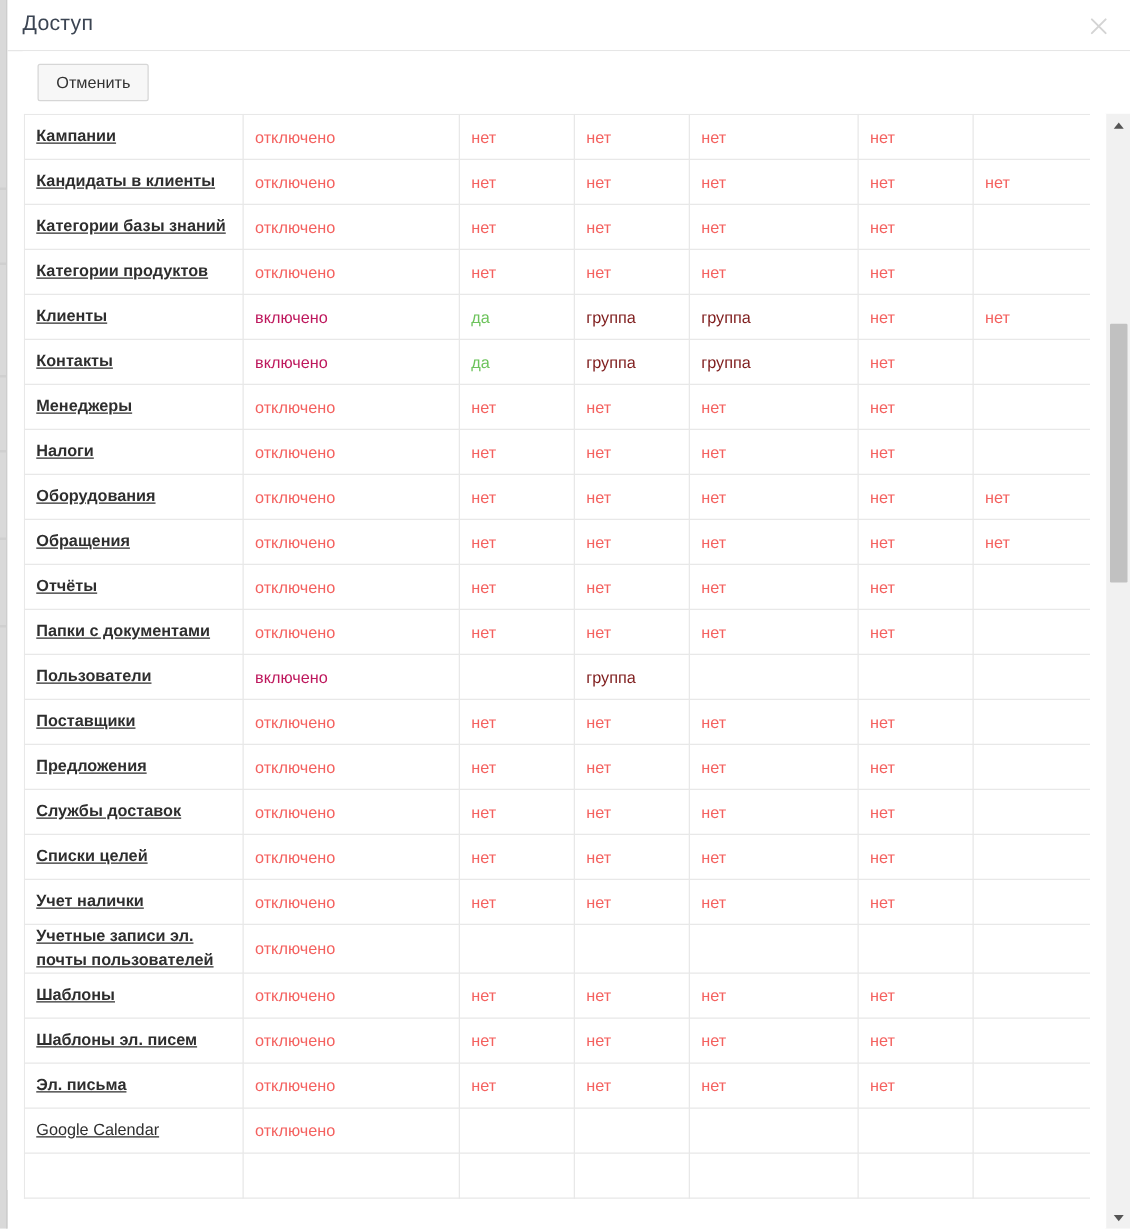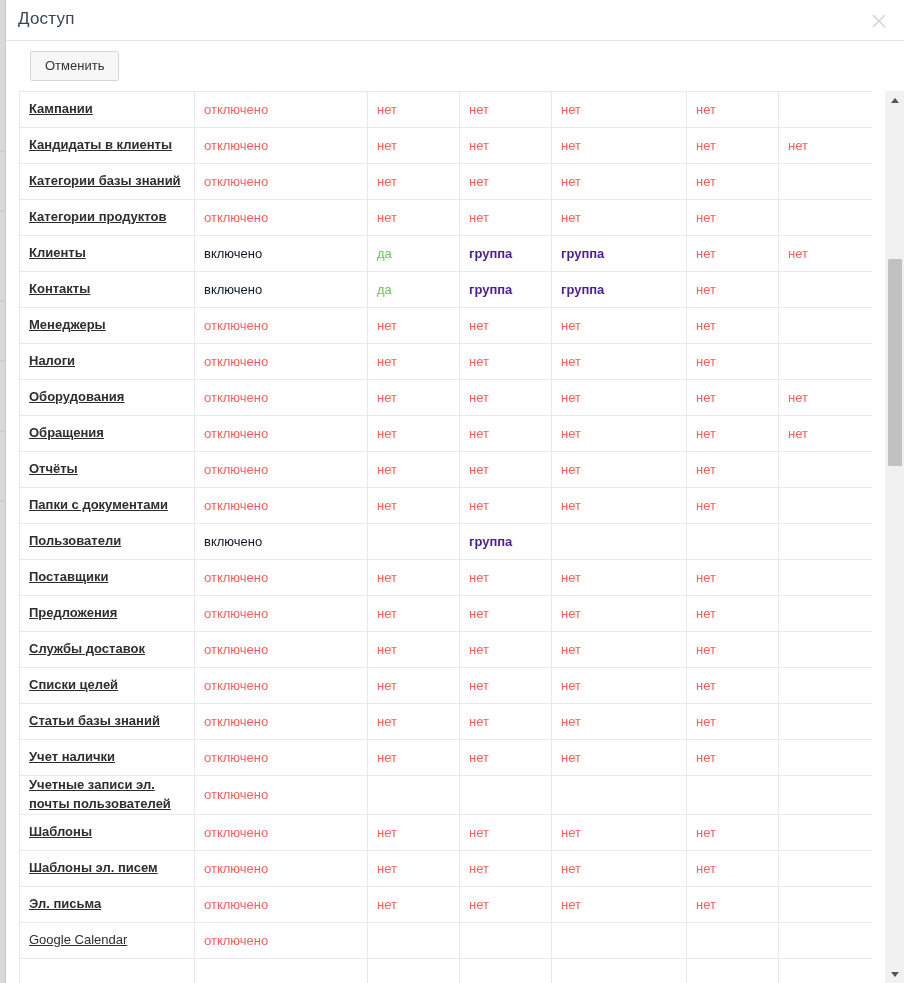--- a/index.html
+++ b/index.html
@@ -128,25 +128,25 @@
   td.c-state  { width: 173px; }
   td.c-col2   { width: 92px; }
   td.c-col3   { width: 92px; }
   td.c-col4   { width: 135px; }
   td.c-col5   { width: 92px; }
   td.c-col6   { width: 94px; }
 
   tr.row-tall td { height: 56px; }
   tr.row-tall td.c-name { padding-top: 6px; padding-bottom: 6px; }
 
-  .v-on     { color: #0f172a; }
+  .v-on     { color: #be185d; }
   .v-off    { color: #f4615f; }
   .v-yes    { color: #6dc35c; text-align: center; }
   .v-no     { color: #f4615f; }
-  .v-group  { color: #4c1d95; font-weight: bold; }
+  .v-group  { color: #7f1d1d; }
   .v-empty  { color: transparent; }
 
   
   #vscrollbar {
     position: absolute;
     left: 878px; top: 91px;
     width: 20px; height: 892px;
     background: #f1f1f1;
     border-left: 1px solid #ffffff;
     box-sizing: border-box;
@@ -356,29 +356,20 @@
           <tr>
             <td class="c-name">Списки целей</td>
             <td class="c-state"><span class="v-off">отключено</span></td>
             <td class="c-col2"><span class="v-no">нет</span></td>
             <td class="c-col3"><span class="v-no">нет</span></td>
             <td class="c-col4"><span class="v-no">нет</span></td>
             <td class="c-col5"><span class="v-no">нет</span></td>
             <td class="c-col6"><span class="v-empty"></span></td>
           </tr>
           <tr>
-            <td class="c-name">Статьи базы знаний</td>
-            <td class="c-state"><span class="v-off">отключено</span></td>
-            <td class="c-col2"><span class="v-no">нет</span></td>
-            <td class="c-col3"><span class="v-no">нет</span></td>
-            <td class="c-col4"><span class="v-no">нет</span></td>
-            <td class="c-col5"><span class="v-no">нет</span></td>
-            <td class="c-col6"><span class="v-empty"></span></td>
-          </tr>
-          <tr>
             <td class="c-name">Учет налички</td>
             <td class="c-state"><span class="v-off">отключено</span></td>
             <td class="c-col2"><span class="v-no">нет</span></td>
             <td class="c-col3"><span class="v-no">нет</span></td>
             <td class="c-col4"><span class="v-no">нет</span></td>
             <td class="c-col5"><span class="v-no">нет</span></td>
             <td class="c-col6"><span class="v-empty"></span></td>
           </tr>
           <tr class="row-tall">
             <td class="c-name">Учетные записи эл. почты пользователей</td>

